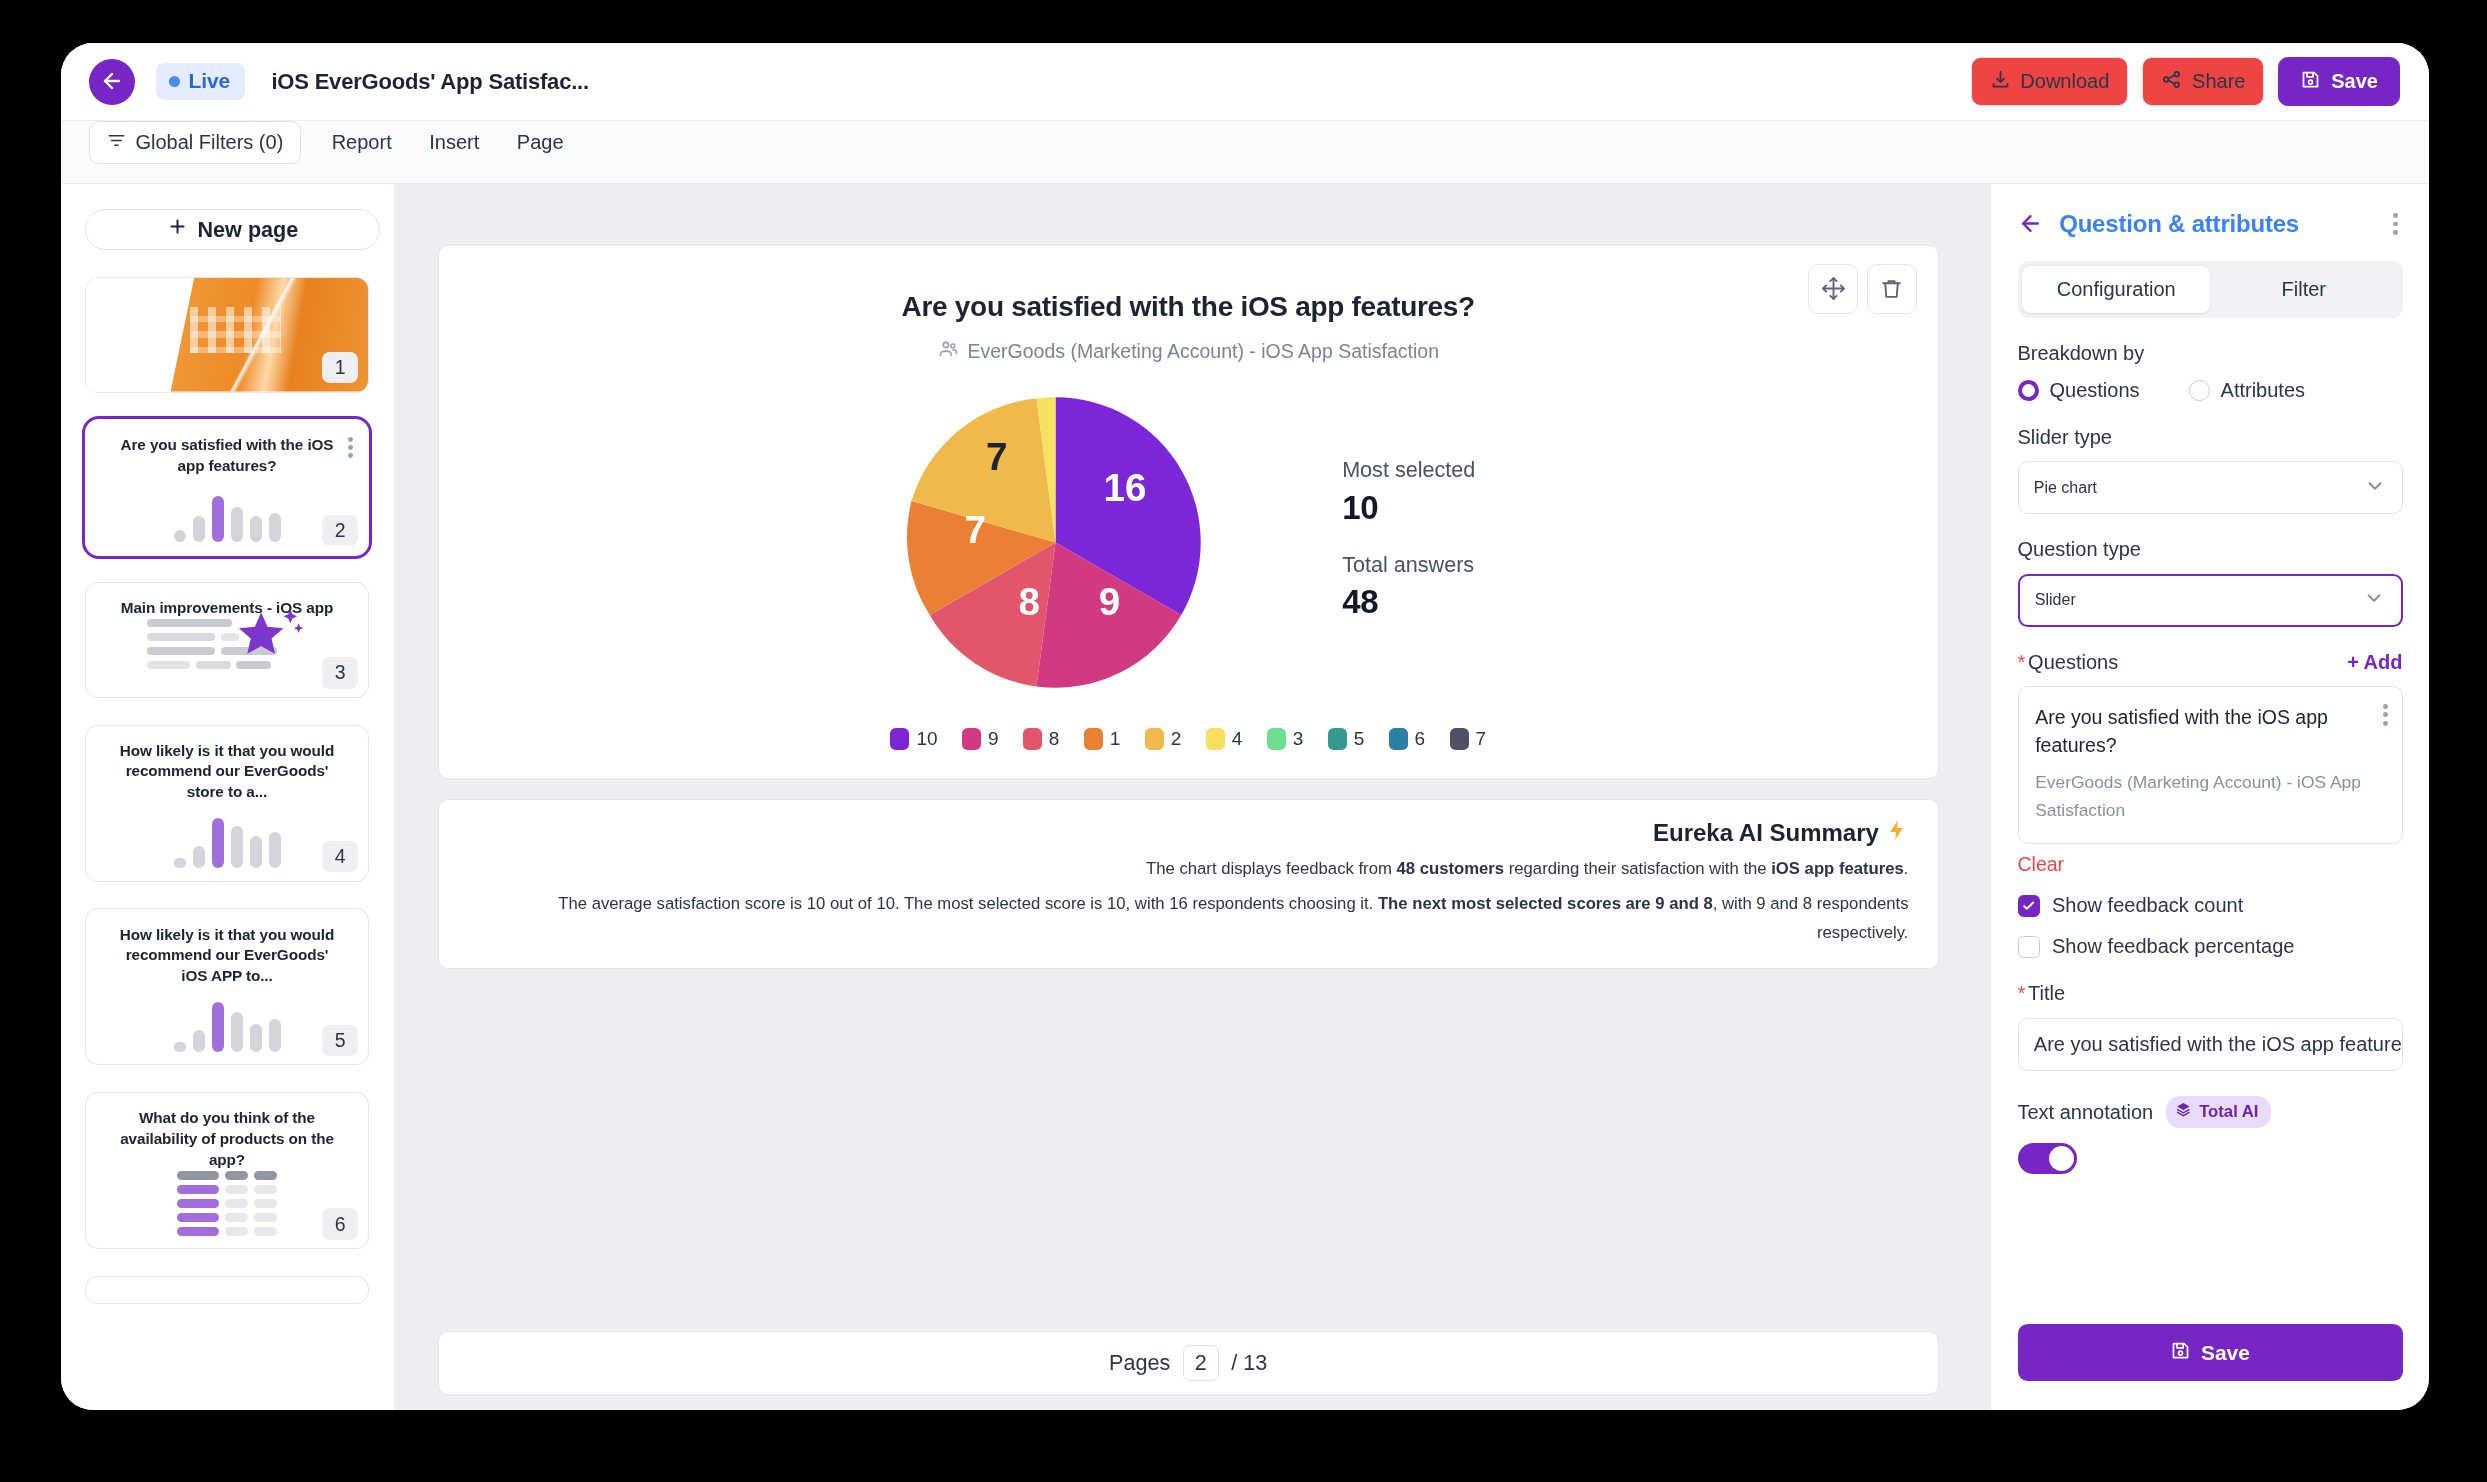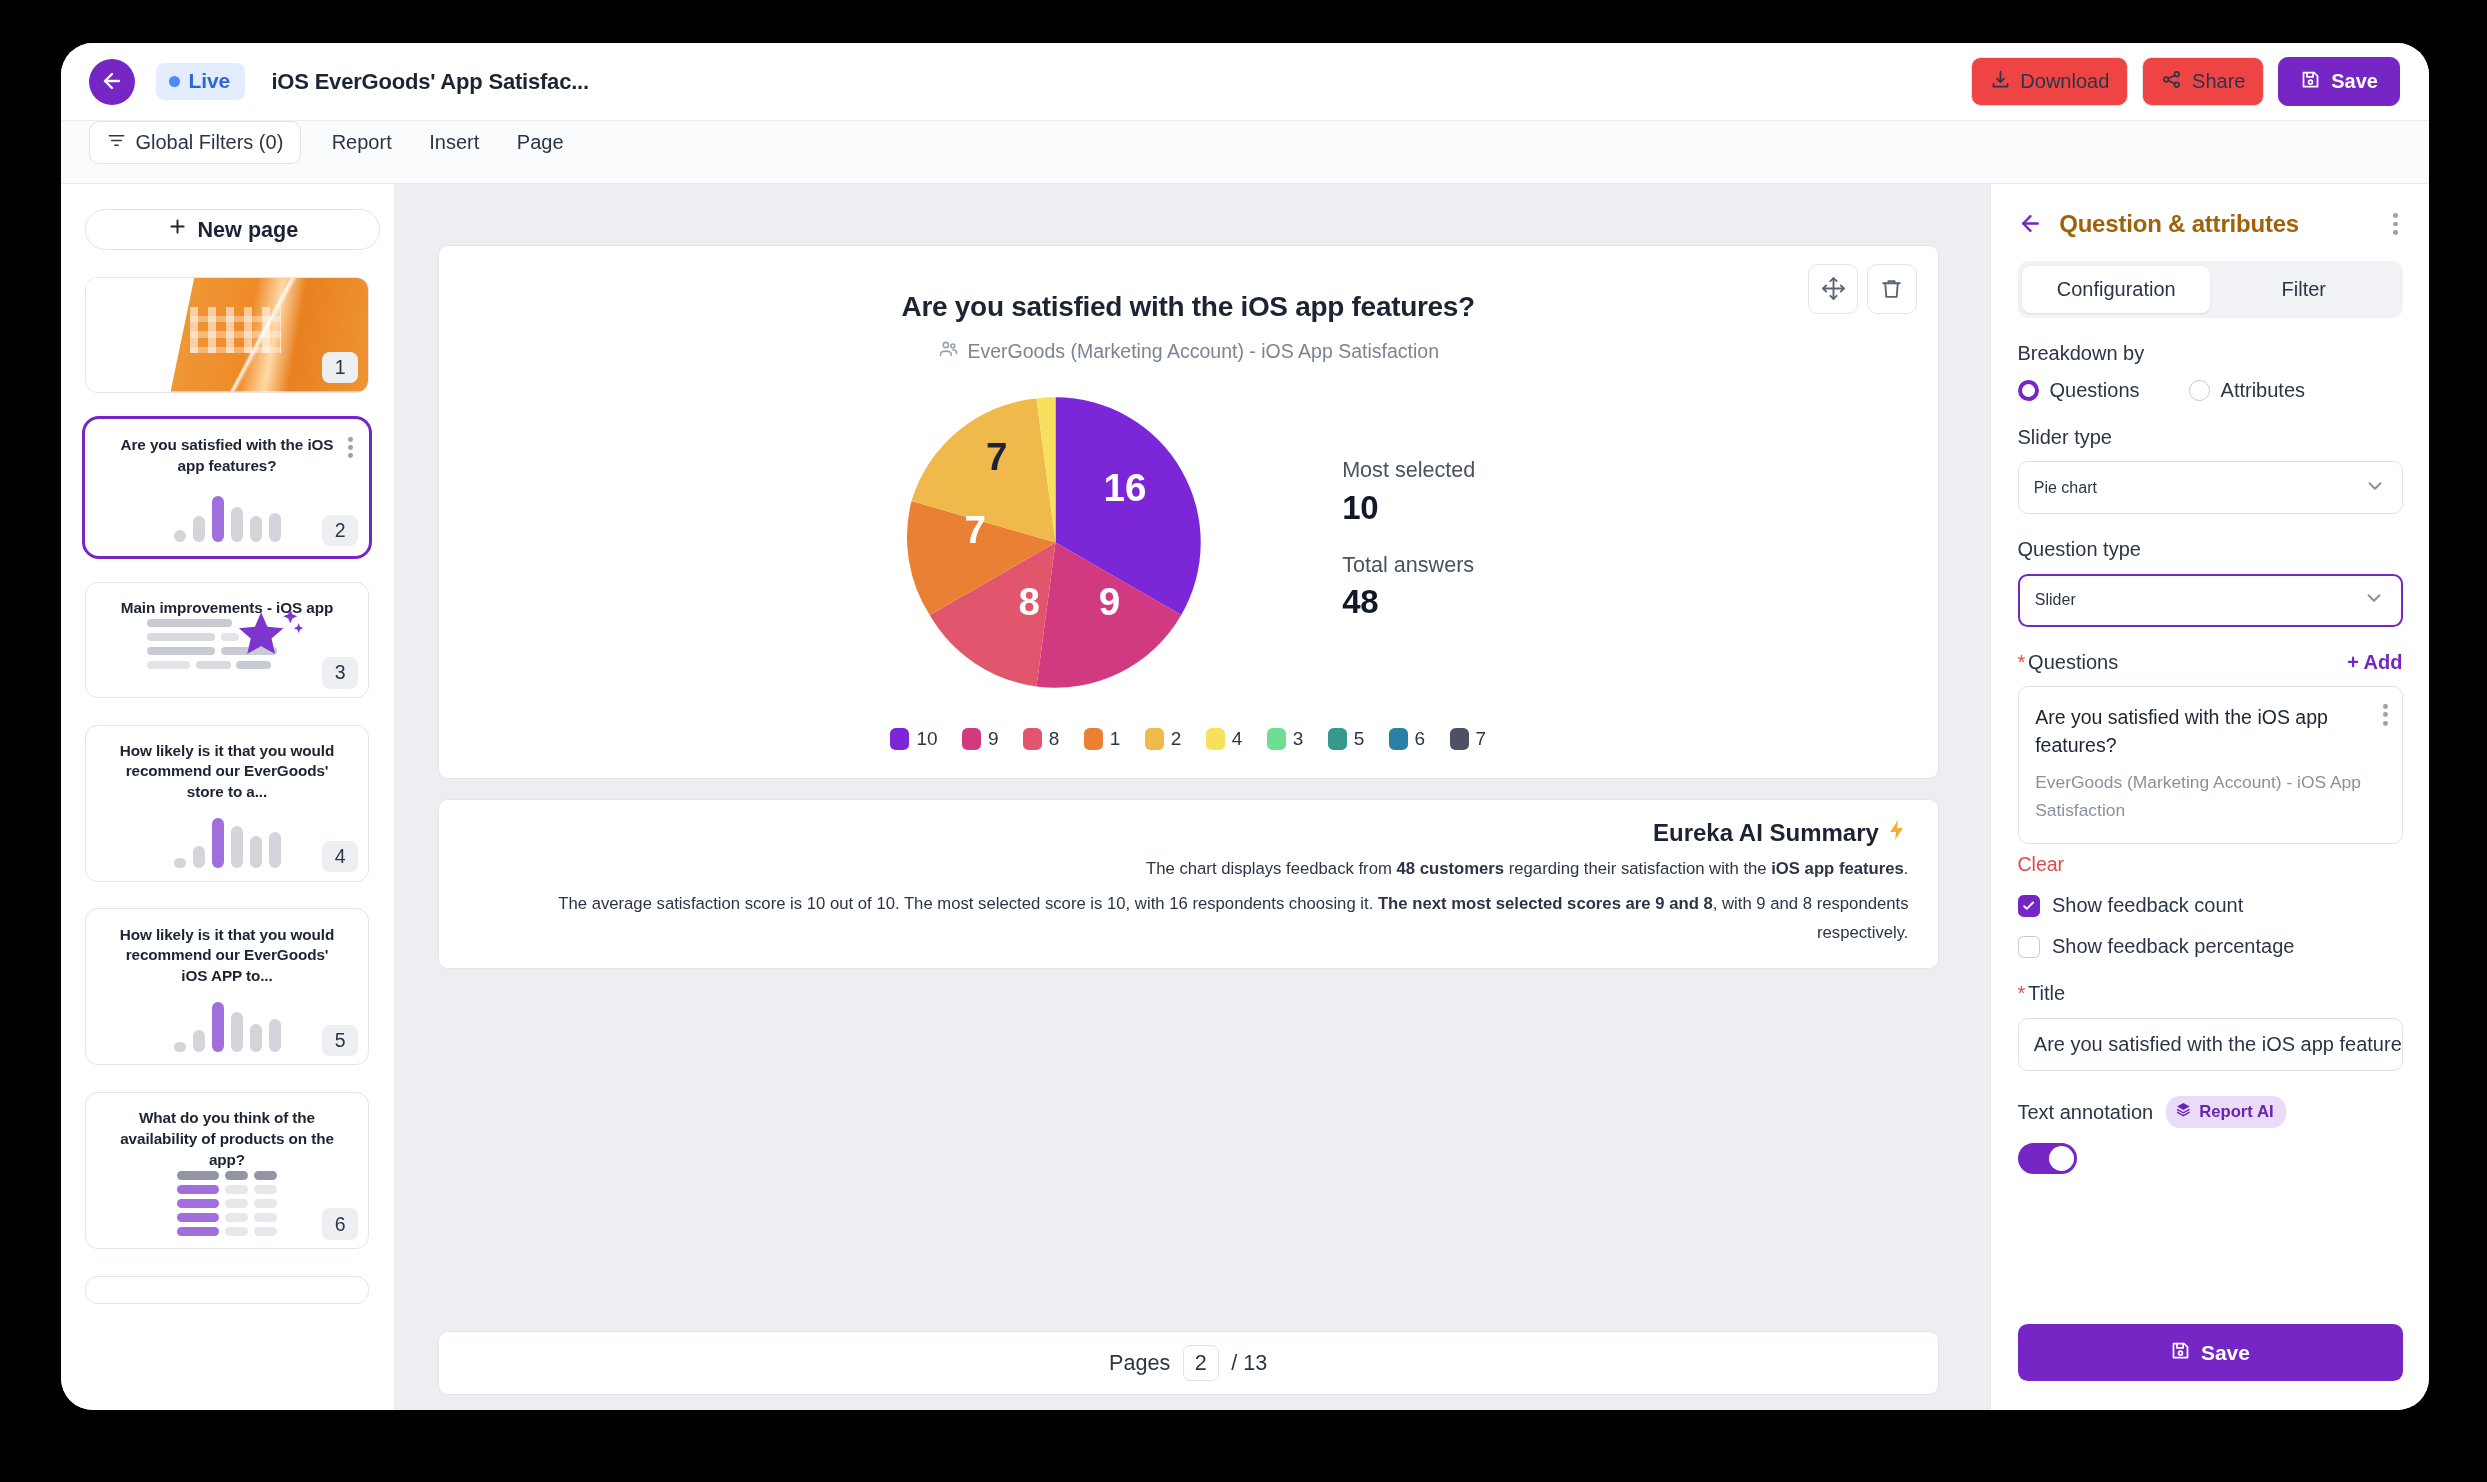--- a/index.html
+++ b/index.html
@@ -322,21 +322,21 @@
     flex: 0 0 439px;
     background: #fff;
     border-left: 0.7px solid #e8eaee;
     padding: 25px 26.5px 0 26.5px;
     display: flex;
     flex-direction: column;
     overflow: hidden;
   }
   .rp-head { display: flex; align-items: center; gap: 16.7px; }
   .rp-back svg { width: 25px; height: 25px; }
-  .rp-title { font-size: 24px; font-weight: 700; color: #a16207; letter-spacing: -0.2px; }
+  .rp-title { font-size: 24px; font-weight: 700; color: #3b82f6; letter-spacing: -0.2px; }
   .kebab { margin-left: auto; display: flex; flex-direction: column; gap: 3.5px; cursor: pointer; padding: 4.2px; }
   .kebab i { width: 4.9px; height: 4.9px; border-radius: 50%; background: #9aa1ad; display: block; }
 
   .seg {
     margin-top: 22px;
     background: #f1f2f5;
     border-radius: 11px;
     padding: 4.9px;
     display: flex;
   }
@@ -867,21 +867,21 @@
       <div class="annot-row">
         <span class="annot-label">Text annotation</span>
         <span class="ai-pill">
           <span>
             <svg viewBox="0 0 24 24" fill="#6a23b2">
                 <path d="M12 3l9 5-9 5-9-5z"></path>
                 <path d="M3 12l9 5 9-5" stroke="#6a23b2" stroke-width="2" fill="none"></path>
                 <path d="M3 16l9 5 9-5" stroke="#6a23b2" stroke-width="2" fill="none"></path>
               </svg>
           </span>
-          <span>Report AI</span>
+          <span>Total AI</span>
         </span>
       </div>
       <div class="toggle">
           <span class="knob"></span>
         </div>
 
       <div class="rp-save">
         <span>
           <svg viewBox="0 0 24 24" fill="none" stroke="#fff" stroke-width="2" stroke-linecap="round" stroke-linejoin="round">
               <path d="M4 4h12l4 4v12H4z"></path>

